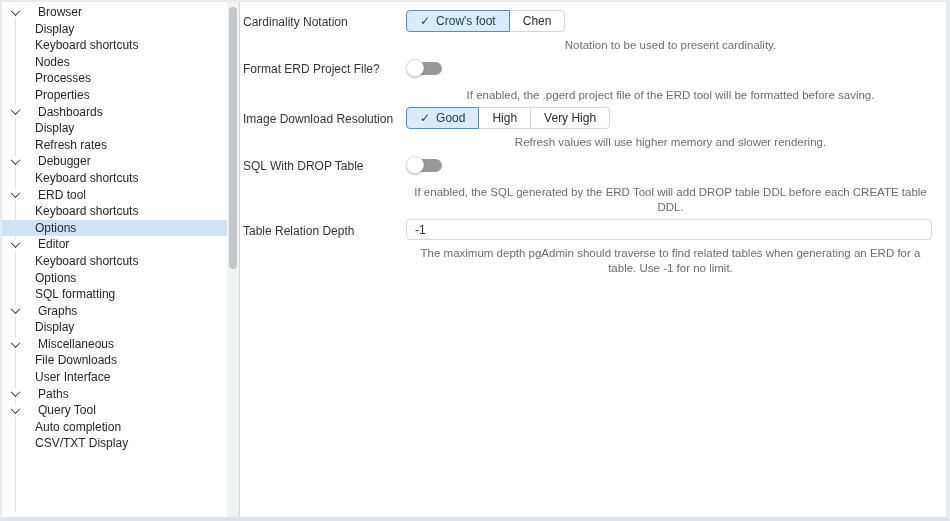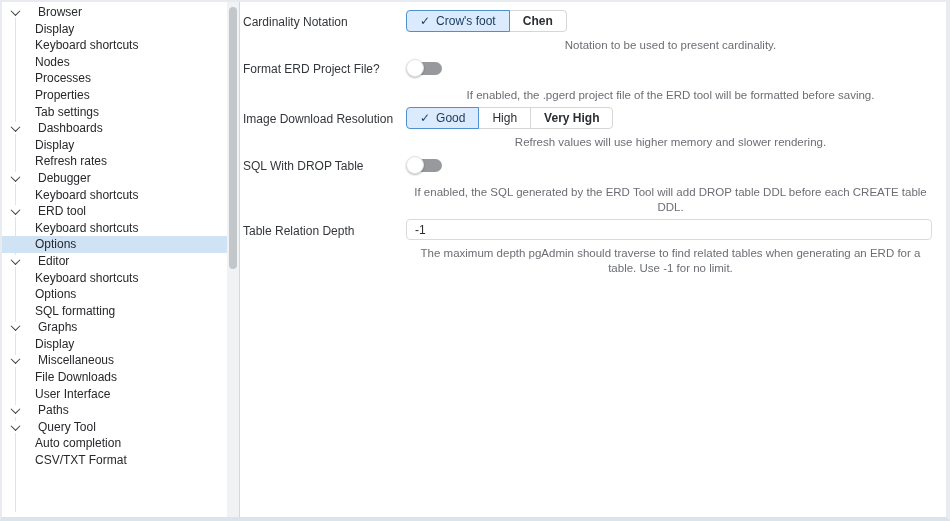--- a/index.html
+++ b/index.html
@@ -38,21 +38,21 @@
     padding-top:5px; }
   .pref-control { width:529px; }
   .pref-help { font-size:11.5px; color:#6b6e74; margin-top:6px; line-height:15px;text-align:center; }
   
   .btn-group { display:inline-flex; }
   .btn { height:22px; padding:0 13px; font-size:12px; background:#fff;
     border:1px solid #d6d6d6; color:#2b2e33; display:inline-flex;
     align-items:center; gap:6px; cursor:pointer; margin-left:-1px;
     font-family:inherit; position:relative; }
   .btn:first-child { border-radius:4px 0 0 4px; margin-left:0; }
-  .btn:last-child { border-radius:0 4px 4px 0;font-weight:bold; }
+  .btn:last-child { border-radius:0 4px 4px 0; }
   .btn.sel { background:#dbeafc; border-color:#4d91d0; color:#173a5c; z-index:1; }
   .btn .check { font-size:12px; line-height:1; }
   
   .toggle { position:relative; width:38px; height:20px; cursor:pointer;
     display:inline-block; margin-top:1px; }
   .toggle .track { position:absolute; left:4px; top:4px; width:32px; height:13px;
     border-radius:7px; background:#97999c; }
   .toggle .knob { position:absolute; left:0; top:1px; width:18px; height:18px;
     border-radius:50%; background:#fff; border:1px solid #e3e3e3;
     box-shadow:0 1px 2px rgba(0,0,0,.28); }
@@ -72,21 +72,20 @@
           <span class="chev-wrap">
             <span class="chev"></span>
           </span>
           <span>Browser</span>
         </div>
         <div class="trow child">Display</div>
         <div class="trow child">Keyboard shortcuts</div>
         <div class="trow child">Nodes</div>
         <div class="trow child">Processes</div>
         <div class="trow child">Properties</div>
-        <div class="trow child">Tab settings</div>
         <div class="trow cat">
           <span class="chev-wrap">
             <span class="chev"></span>
           </span>
           <span>Dashboards</span>
         </div>
         <div class="trow child">Display</div>
         <div class="trow child">Refresh rates</div>
         <div class="trow cat">
           <span class="chev-wrap">
@@ -133,21 +132,21 @@
           </span>
           <span>Paths</span>
         </div>
         <div class="trow cat">
           <span class="chev-wrap">
             <span class="chev"></span>
           </span>
           <span>Query Tool</span>
         </div>
         <div class="trow child">Auto completion</div>
-        <div class="trow child">CSV/TXT Format</div>
+        <div class="trow child">CSV/TXT Display</div>
       </div>
     <div class="sb-track">
       <div class="sb-thumb"></div>
     </div>
   </div>
   <div class="content" id="content">
       <div class="pref-row">
         <div class="pref-label">Cardinality Notation</div>
         <div class="pref-control"><div class="btn-group">
             <button class="btn sel">

